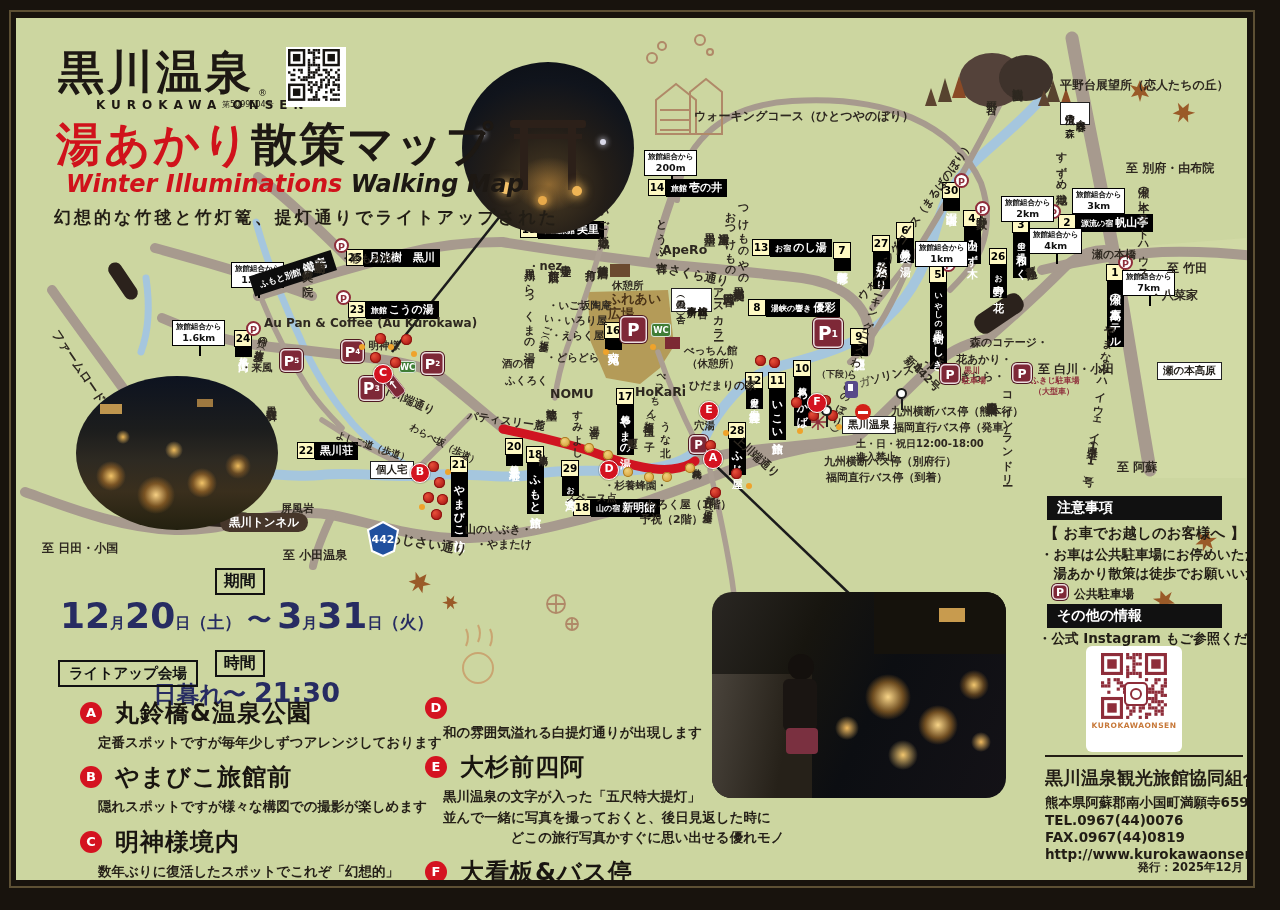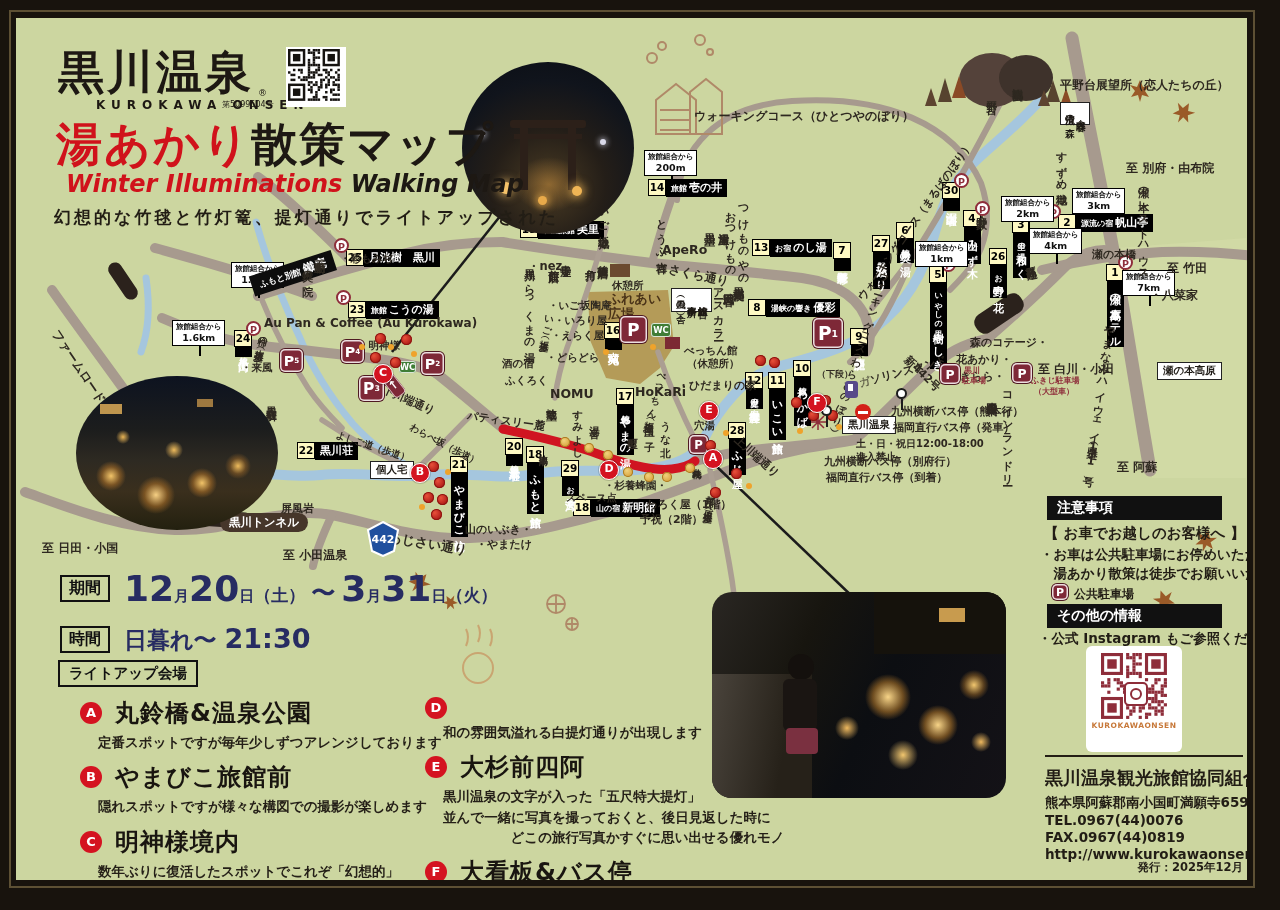--- a/index.html
+++ b/index.html
@@ -25,21 +25,21 @@
   .hd-qr{position:absolute;left:286px;top:47px;width:56px;height:56px;background:#fff;z-index:5;padding:2px;}
   .hd-title{position:absolute;left:56px;top:114px;font-size:46px;font-weight:900;letter-spacing:2px;z-index:5;white-space:nowrap;}
   .hd-title .red{color:#d0121b;}
   .hd-title .blk{color:#1d1813;}
   .hd-sub{position:absolute;left:66px;top:170px;font-size:24px;font-weight:800;font-style:italic;z-index:5;white-space:nowrap;}
   .hd-sub .red{color:#d0121b;}
   .hd-sub .blk{color:#1d1813;}
   .hd-desc{position:absolute;left:54px;top:204px;font-size:17px;font-weight:700;letter-spacing:3px;color:#221d15;line-height:1.55;z-index:5;white-space:pre;}
   
   .sched{position:absolute;left:60px;top:568px;z-index:5;}
-  .srow{display:flex;align-items:center;margin-bottom:14px;}
+  .srow{display:flex;align-items:center;margin-bottom:14px;flex-direction:column;}
   .sbox{border:2px solid #111;color:#111;font-weight:800;font-size:16px;padding:1px 7px;margin-right:14px;background:transparent;}
   .sval{color:#272c62;white-space:nowrap;}
   .sval .n{font-size:36px;font-weight:700;}
   .sval .u{font-size:15px;font-weight:700;}
   .sval .b{font-size:17px;font-weight:700;}
   .sval .m{font-size:24px;font-weight:700;margin:0 6px;}
   .sval .j{font-size:23px;font-weight:800;}
   .sval .t{font-size:27px;font-weight:700;}
   
   .vwrap{position:absolute;left:58px;top:660px;z-index:5;}

